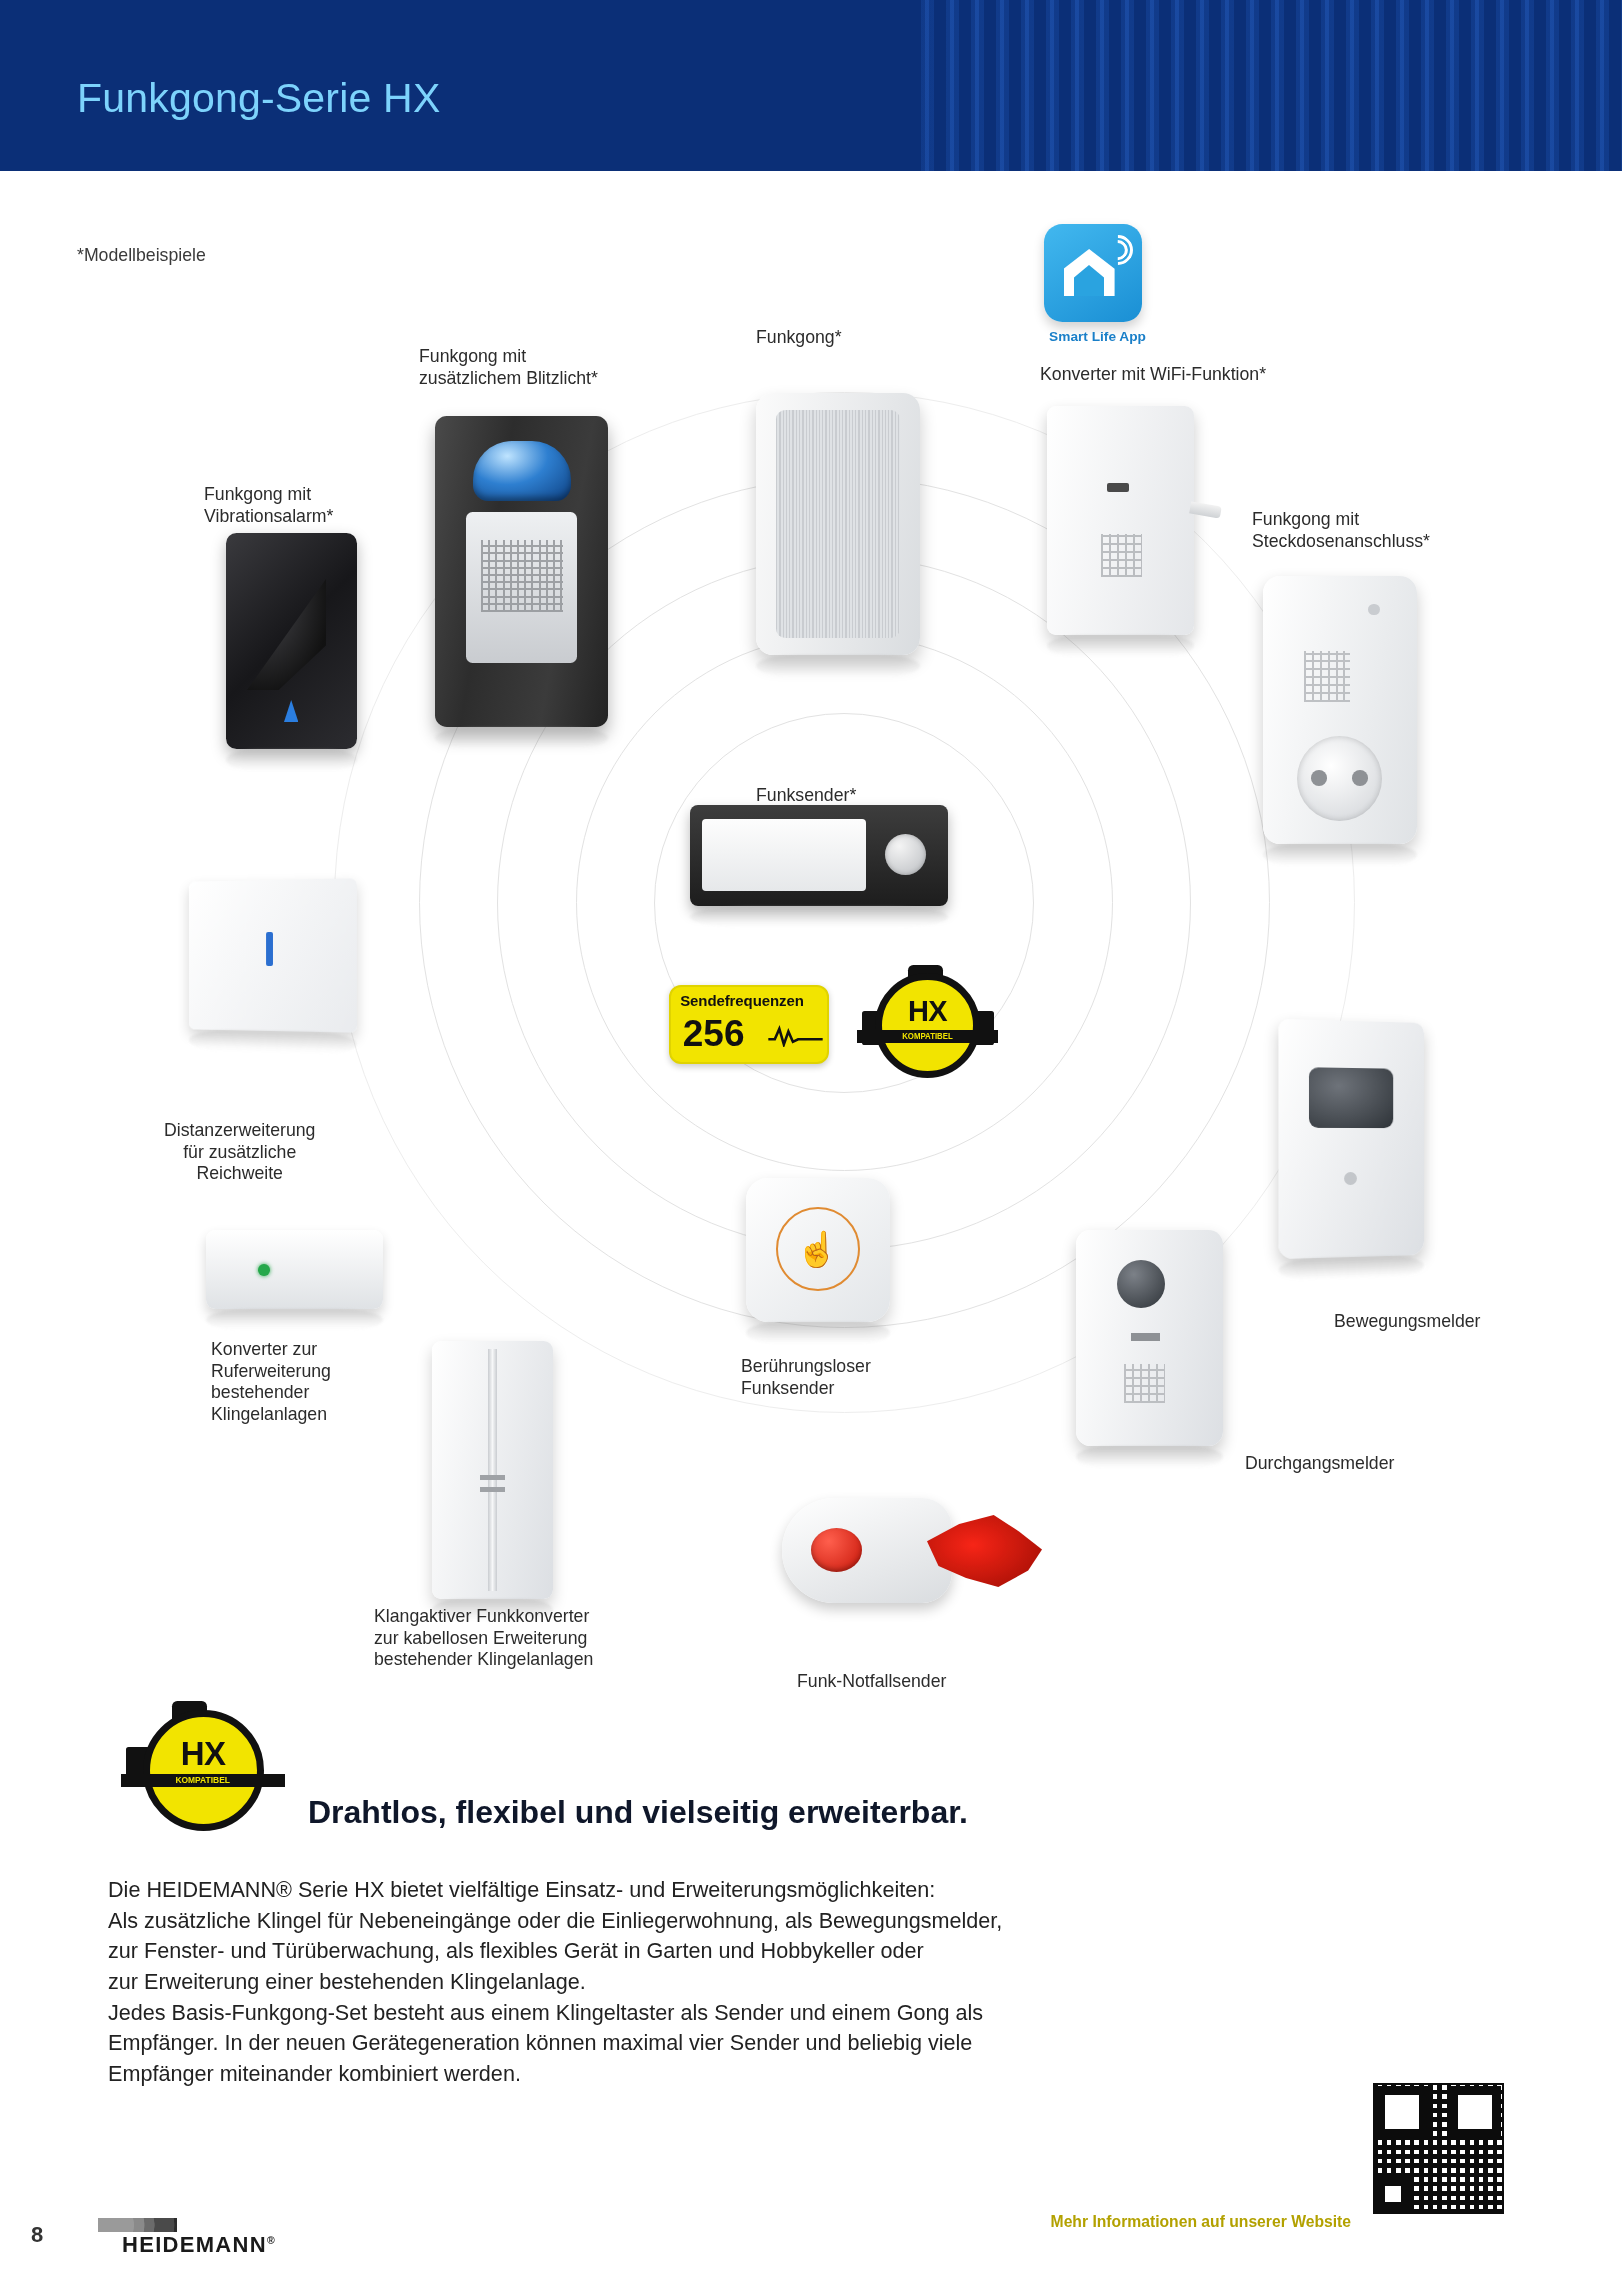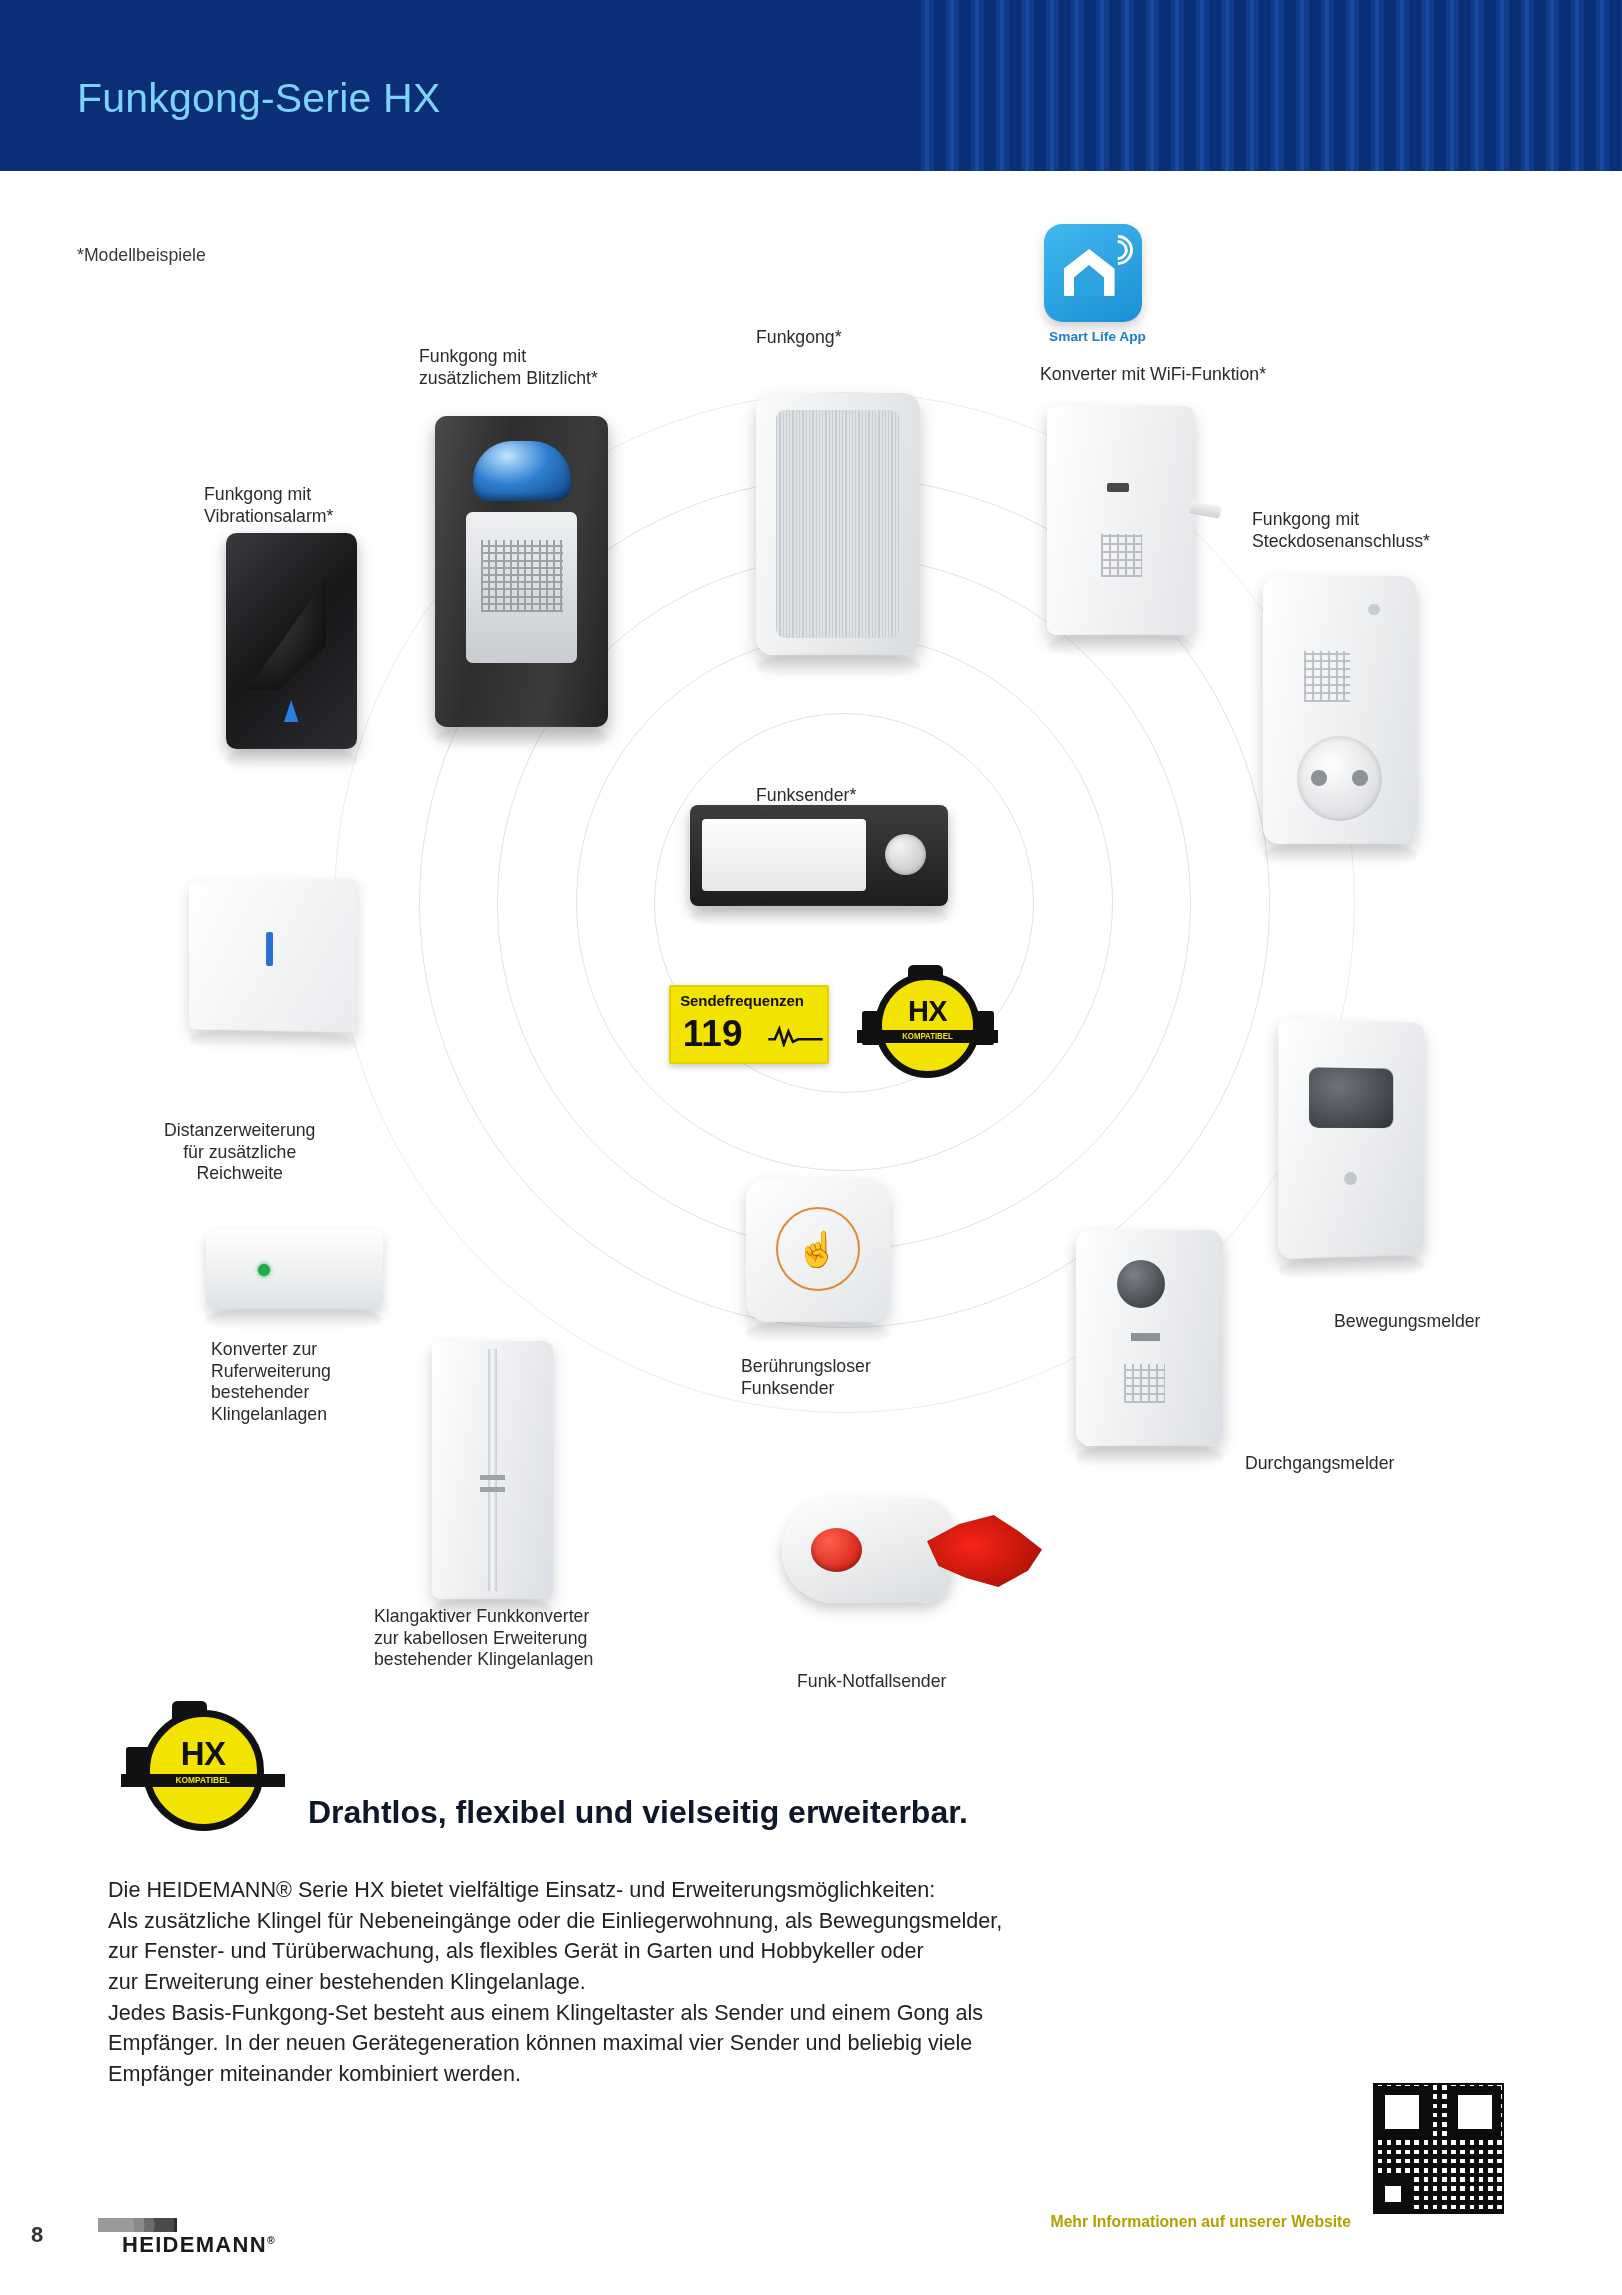--- a/index.html
+++ b/index.html
@@ -367,21 +367,21 @@
   .app-icon .wifi1 { right: 14.4px; top: 15.7px; width: 19.6px; height: 19.6px; }
   .app-icon .wifi2 { right: 9.2px; top: 10.5px; width: 30px; height: 30px; }
   .app-label {
     position: absolute; left: 1040px; top: 329px; width: 115px;
     text-align: center; color: #1a7fc8; font-size: 13.7px; font-weight: bold;
   }
 
   
   .freq-badge {
     position: absolute; left: 669px; top: 985px; width: 160px; height: 79px;
-    background: #f2e400; border-radius: 2px;
+    background: #f2e400; border-radius: 12px;
     box-shadow: 0 2.6px 6.5px rgba(0,0,0,.2);
     border: 2px solid #e0d300;
   }
   .freq-badge .cap {
     position: absolute; left: 9.2px; top: 5.2px; right: 9.2px;
     font-size: 15px; font-weight: bold; color: #111; letter-spacing: -0.1px;
   }
   .freq-badge .num {
     position: absolute; left: 11.8px; top: 26px;
     font-size: 37px; font-weight: bold; color: #111;
@@ -587,21 +587,21 @@
 </div>
 
 <div class="prod p-emerg">
   <div class="body"></div>
   <div class="btn"></div>
   <div class="cord"></div>
 </div>
 
 <div class="freq-badge">
   <div class="cap">Sendefrequenzen</div>
-  <div class="num">119</div>
+  <div class="num">256</div>
   <svg class="wave" viewBox="0 0 84 34">
     <polyline points="0,22 10,22 17,6 24,30 31,10 38,26 46,22 84,22" fill="none" stroke="#111" stroke-width="4"></polyline>
   </svg>
 </div>
 
 <div class="seal seal-1">
   <div class="blk b1"></div>
   <div class="blk b2"></div>
   <div class="blk b3"></div>
   <div class="ring"></div>

